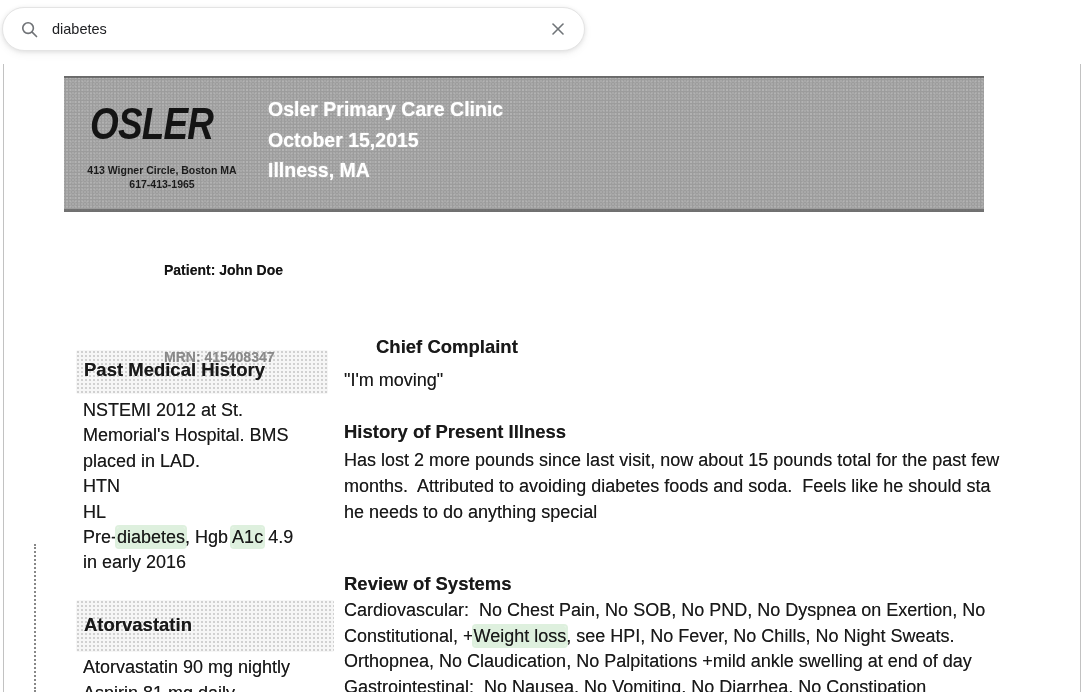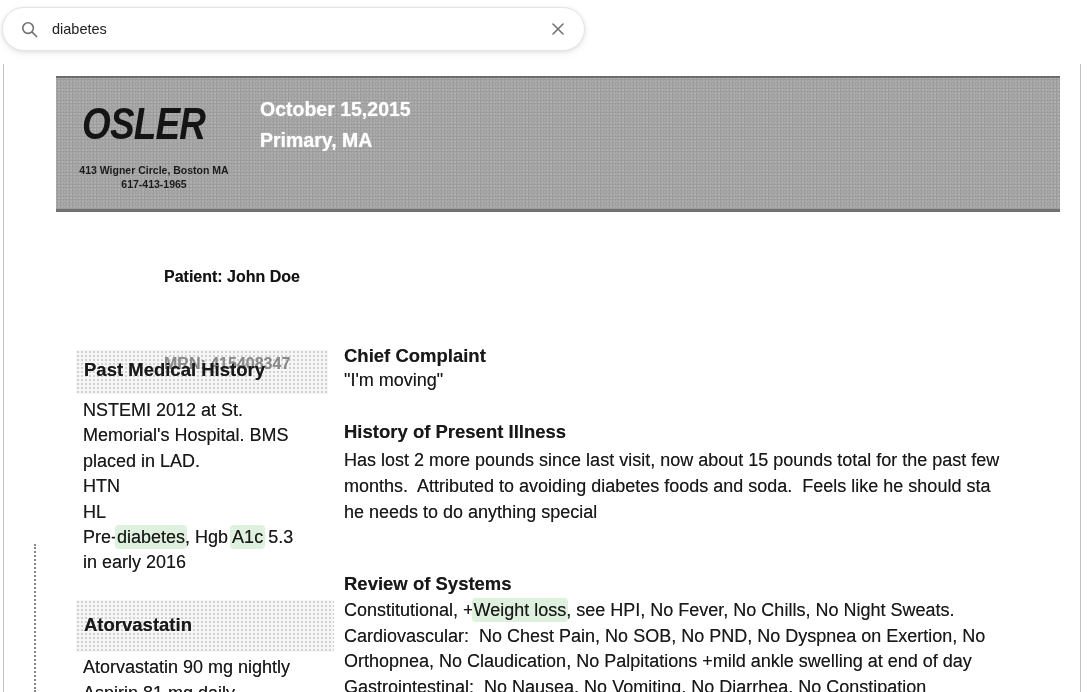--- a/index.html
+++ b/index.html
@@ -31,21 +31,21 @@
   
   .page {
     position:absolute; left:3px; top:64px; width:1078px; height:628px;
     border-left:1px solid #c2c2c2; border-right:1px solid #c2c2c2;
     overflow:hidden; background:#fff;
     color:#191919;
   }
   .page .txt { text-shadow:0 0 .4px rgba(0,0,0,.55); }
 
   .banner {
-    position:absolute; left:52px; top:12px; width:1004px; height:136px;
+    position:absolute; left:60px; top:12px; width:920px; height:136px;
     background-color:var(--banner);
     background-image:
       radial-gradient(rgba(0,0,0,.08) 1px, transparent 1.3px),
       radial-gradient(rgba(255,255,255,.12) 1px, transparent 1.3px);
     background-size:3px 3px, 4px 4px; background-position:0 0, 1px 2px;
     border-top:2px solid rgba(85,85,85,.7);
     border-bottom:3px solid rgba(105,105,105,.85);
   }
   .logo {
     position:absolute; left:26px; top:20px;
@@ -59,42 +59,42 @@
     white-space:nowrap;
   }
   .banner-right {
     position:absolute; left:204px; top:16px;
     color:#fff; font-weight:bold; font-size:19.5px; line-height:30.5px;
     text-shadow:0 0 1.2px rgba(255,255,255,.75);
     white-space:nowrap;
   }
 
   .patient {
-    position:absolute; left:160px; top:140px;
-    font-size:16px; font-weight:bold; line-height:29px; color:#141414;
+    position:absolute; left:160px; top:134px;
+    font-size:14px; font-weight:bold; line-height:29px; color:#141414;
     white-space:pre;
   }
 
   .stipple {
     background-image:radial-gradient(rgba(110,110,110,.38) .6px, transparent 1px);
     background-size:4px 4px;
     background-color:rgba(238,238,238,.55);
     border-radius:2px;
   }
   .pmh-box { position:absolute; left:72px; top:286px; width:252px; height:44px; }
   .pmh-heading { padding:9px 0 0 8px; font-size:18.5px; font-weight:bold; white-space:nowrap; }
   .pmh-lines { position:absolute; left:79px; top:334px; font-size:18px; line-height:25.4px; }
 
   .meds-box { position:absolute; left:72px; top:536px; width:258px; height:52px; }
   .meds-heading { padding:14px 0 0 8px; font-size:18.5px; font-weight:bold; white-space:nowrap; }
   .meds-lines { position:absolute; left:79px; top:591px; font-size:18px; line-height:25.8px; }
 
   .doc-h { position:absolute; left:340px; font-size:18.5px; font-weight:bold; white-space:nowrap; }
   .doc-p { position:absolute; left:340px; font-size:18px; }
-  .cc-h  { top:281px; }
+  .cc-h  { top:272px;margin-left:32px; }
   .cc-t  { top:306px; white-space:pre; }
   .hpi-h { top:357px; }
   .hpi-lines { top:383px; line-height:26px; }
   .ros-h { top:509px; }
   .ros-lines { top:534px; line-height:25.6px; }
 
   .doc-line { white-space:pre; }
   .hl { background:var(--hl); border-radius:2px; box-shadow:0 0 0 2px var(--hl); }
 
   .artifact-line {
@@ -125,40 +125,41 @@
 
 <div class="page">
 
   <div class="banner">
     <div class="logo">OSLER</div>
     <div class="logo-addr">
       <div>413 Wigner Circle, Boston MA</div>
       <div>617-413-1965</div>
     </div>
     <div class="banner-right">
+      <div>Osler Primary Care Clinic</div>
       <div>October 15,2015</div>
-      <div>Primary, MA</div>
+      <div>Illness, MA</div>
     </div>
   </div>
 
   <div class="patient txt">
     <div>Patient: John Doe</div>
     <div>MRN: 415408347</div>
   </div>
 
   <div class="pmh-box stipple">
     <div class="pmh-heading txt">Past Medical History</div>
   </div>
   <div class="pmh-lines txt">
       <div class="doc-line">NSTEMI 2012 at St.</div>
       <div class="doc-line">Memorial's Hospital. BMS</div>
       <div class="doc-line">placed in LAD.</div>
       <div class="doc-line">HTN</div>
       <div class="doc-line">HL</div>
-      <div class="doc-line"><span>Pre-</span><span class="hl">diabetes</span><span>, Hgb </span><span class="hl">A1c</span><span> 5.3</span></div>
+      <div class="doc-line"><span>Pre-</span><span class="hl">diabetes</span><span>, Hgb </span><span class="hl">A1c</span><span> 4.9</span></div>
       <div class="doc-line">in early 2016</div>
     </div>
 
   <div class="meds-box stipple">
     <div class="meds-heading txt">Atorvastatin</div>
   </div>
   <div class="meds-lines txt">
       <div class="doc-line">Atorvastatin 90 mg nightly</div>
       <div class="doc-line">Aspirin 81 mg daily</div>
     </div>
@@ -168,20 +169,20 @@
 
   <div class="doc-h hpi-h txt">History of Present Illness</div>
   <div class="doc-p hpi-lines txt">
       <div class="doc-line">Has lost 2 more pounds since last visit, now about 15 pounds total for the past few</div>
       <div class="doc-line">months.  Attributed to avoiding diabetes foods and soda.  Feels like he should sta</div>
       <div class="doc-line">he needs to do anything special</div>
     </div>
 
   <div class="doc-h ros-h txt">Review of Systems</div>
   <div class="doc-p ros-lines txt">
+      <div class="doc-line">Cardiovascular:  No Chest Pain, No SOB, No PND, No Dyspnea on Exertion, No</div>
       <div class="doc-line"><span>Constitutional, +</span><span class="hl">Weight loss</span><span>, see HPI, No Fever, No Chills, No Night Sweats.</span></div>
-      <div class="doc-line">Cardiovascular:  No Chest Pain, No SOB, No PND, No Dyspnea on Exertion, No</div>
       <div class="doc-line">Orthopnea, No Claudication, No Palpitations +mild ankle swelling at end of day</div>
       <div class="doc-line">Gastrointestinal:  No Nausea, No Vomiting, No Diarrhea, No Constipation</div>
     </div>
 
   <div class="artifact-line"></div>
 </div>
 
 </body></html>

